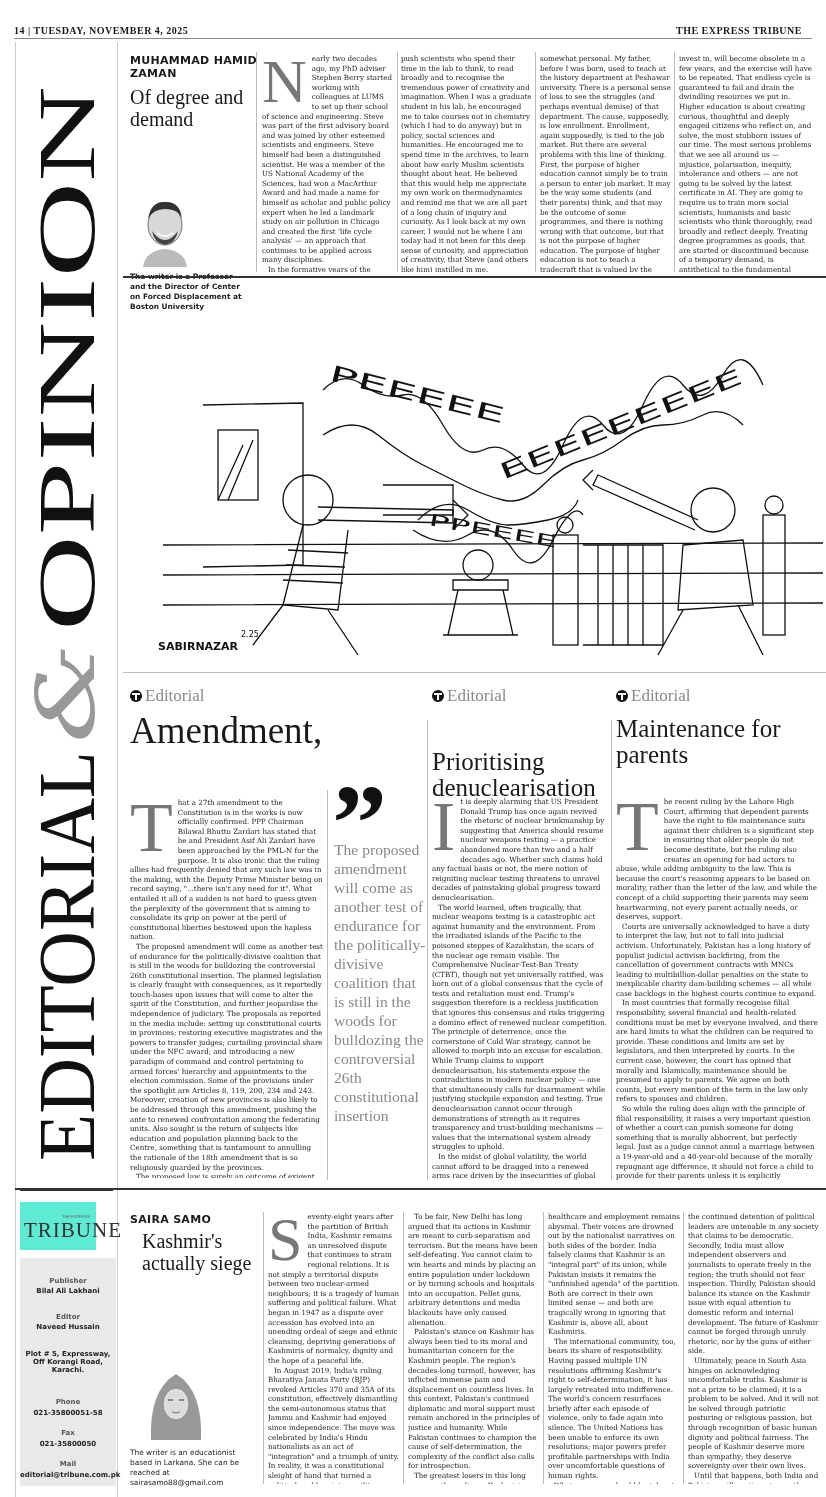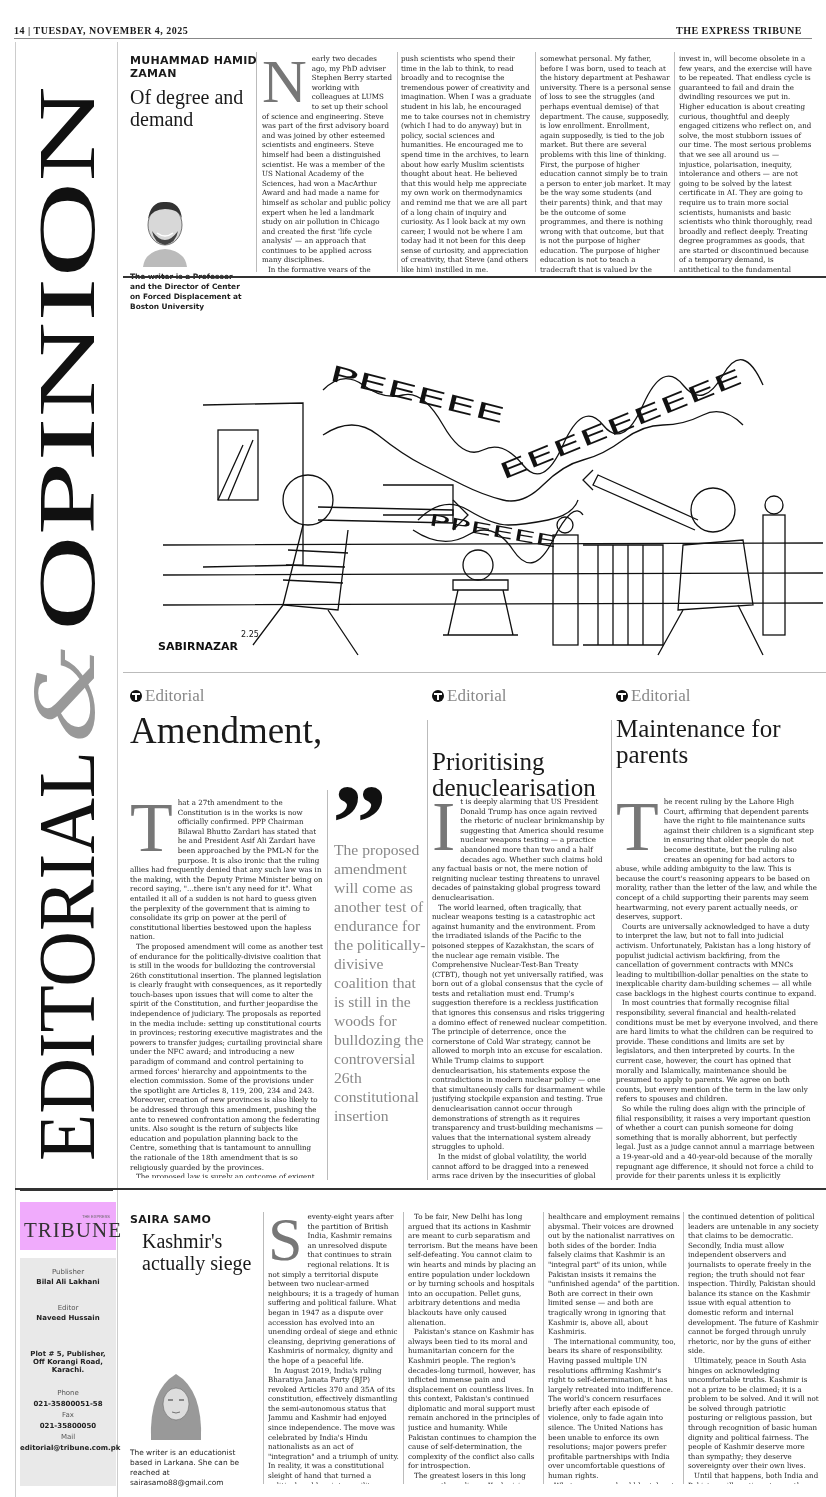--- a/index.html
+++ b/index.html
@@ -11,27 +11,27 @@
             font-size: 10px; font-weight: bold; letter-spacing: 0.5px; }
   .topbar .left { position: absolute; left: 0; top: 3px; }
   .topbar .right { position: absolute; right: 10px; top: 3px; }
 
   .side { position: absolute; left: 15px; top: 42px; width: 103px; height: 1455px;
           border-left: 1px solid #ccc; border-right: 1px solid #ccc; }
   .masthead-vert { position: absolute; left: 12px; top: 34px; width: 80px; height: 1090px; }
   .masthead-vert svg { width: 100%; height: 100%; }
   .side-rule { position: absolute; left: 4px; right: 4px; top: 1148px; border-top: 1px solid #333; }
 
-  .infobox { position: absolute; left: 20px; top: 1202px; width: 96px; height: 48px; background: #f0abfc; text-decoration: underline; }
+  .infobox { position: absolute; left: 20px; top: 1202px; width: 76px; height: 48px; background: #5eead4; text-decoration: underline; }
   .infobox .brand { position: absolute; left: 4px; top: 16px; font-family: "Liberation Serif", serif;
                     font-size: 21px; letter-spacing: 1px; color: #333; }
   .infobox .brand-small { position: absolute; right: 6px; top: 12px; font-size: 4px; color: #666; font-family: "Liberation Sans", sans-serif; }
   .credits { position: absolute; left: 20px; top: 1258px; width: 96px; height: 228px; background: #e9e9e9;
              font-family: "DejaVu Sans", sans-serif; text-align: center; font-size: 7px; color: #333; }
-  .credits .lbl { color: #555; font-weight: normal; }
+  .credits .lbl { color: #555; font-weight: bold; margin-top: 9px; }
   .credits .val { font-weight: bold; color: #222; }
 
   .col { position: absolute; font-family: "DejaVu Serif", serif; font-size: 7.1px; line-height: 9.6px;
          text-align: left; color: #222; overflow: hidden; }
   .col p { text-indent: 6px; }
   .col p.first { text-indent: 0; }
   .rule-v { position: absolute; border-left: 1px solid #bbb; }
   .dropcap { float: left; font-family: "Liberation Serif", serif; color: #777; font-size: 62px; line-height: 50px;
              margin: 2px 5px 0 0; }
 
@@ -227,21 +227,21 @@
 <div class="credits">
   <div style="position:absolute; left:0; right:0; top:10px;">
     <div class="lbl">Publisher</div>
     <div class="val" style="margin-top:2px;">Bilal Ali Lakhani</div>
   </div>
   <div style="position:absolute; left:0; right:0; top:46px;">
     <div class="lbl">Editor</div>
     <div class="val" style="margin-top:2px;">Naveed Hussain</div>
   </div>
   <div style="position:absolute; left:0; right:0; top:92px;" class="val">
-    <div>Plot # 5, Publisher,</div>
+    <div>Plot # 5, Expressway,</div>
     <div>Off Korangi Road, Karachi.</div>
   </div>
   <div style="position:absolute; left:0; right:0; top:130px; line-height:11px;">
     <div class="lbl">Phone</div>
     <div class="val">021-35800051-58</div>
     <div class="lbl">Fax</div>
     <div class="val">021-35800050</div>
     <div class="lbl">Mail</div>
     <div class="val">editorial@tribune.com.pk</div>
   </div>

